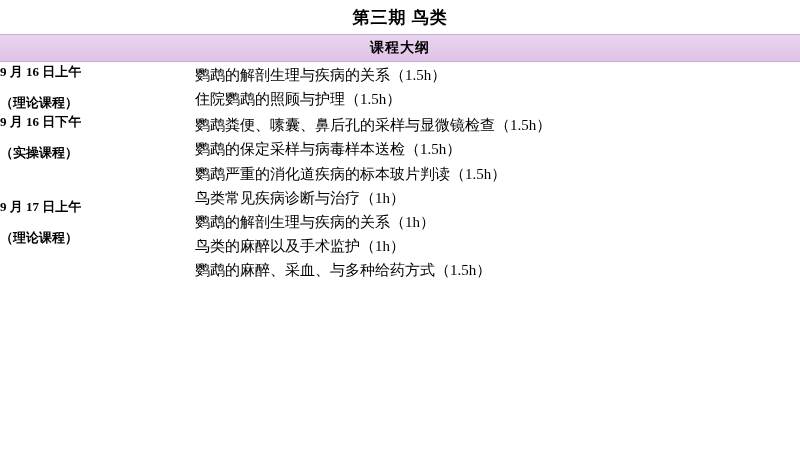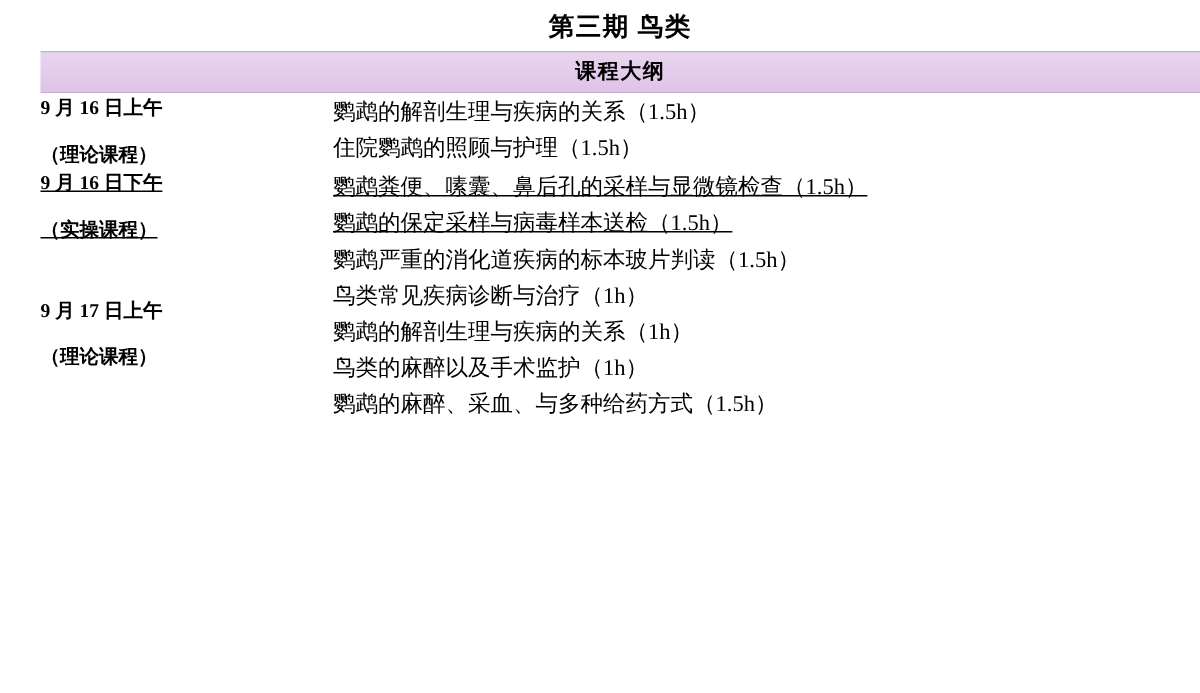--- a/index.html
+++ b/index.html
@@ -12,21 +12,20 @@
     background: #ffffff;
     font-family: "Liberation Serif", "DejaVu Serif", serif;
     color: #000000;
     overflow: hidden;
   }
   .page {
     width: 800px;
     height: 462px;
     position: relative;
     box-sizing: border-box;
-    padding-left: 27px;
   }
   .doc-title {
     text-align: center;
     font-size: 17px;
     font-weight: bold;
     padding: 6px 0 5px 0;
     letter-spacing: 1px;
   }
   .banner {
     background: linear-gradient(to bottom, #e9d5ee, #dfc2e8);
@@ -61,21 +60,21 @@
     padding-left: 8px;
     padding-right: 8px;
     font-size: 15px;
     line-height: 1.6;
     box-sizing: border-box;
   }
   .time-line1 { display: block; }
   .time-line2 { display: block; margin-top: 11px; }
   .course-line { display: block; white-space: nowrap; }
   .block-a td { padding-top: 5px; padding-bottom: 3px; }
-  .block-b td { padding-top: 4px; padding-bottom: 3px; text-decoration: underline; }
+  .block-b td { padding-top: 4px; padding-bottom: 3px; }
   .block-c td { padding-top: 6px; padding-bottom: 4px; }
   .block-d td { padding-top: 4px; padding-bottom: 4px; }
 </style>
 </head>
 <body>
 
 <div class="page">
 
   <div class="doc-title">第三期  鸟类</div>
 

